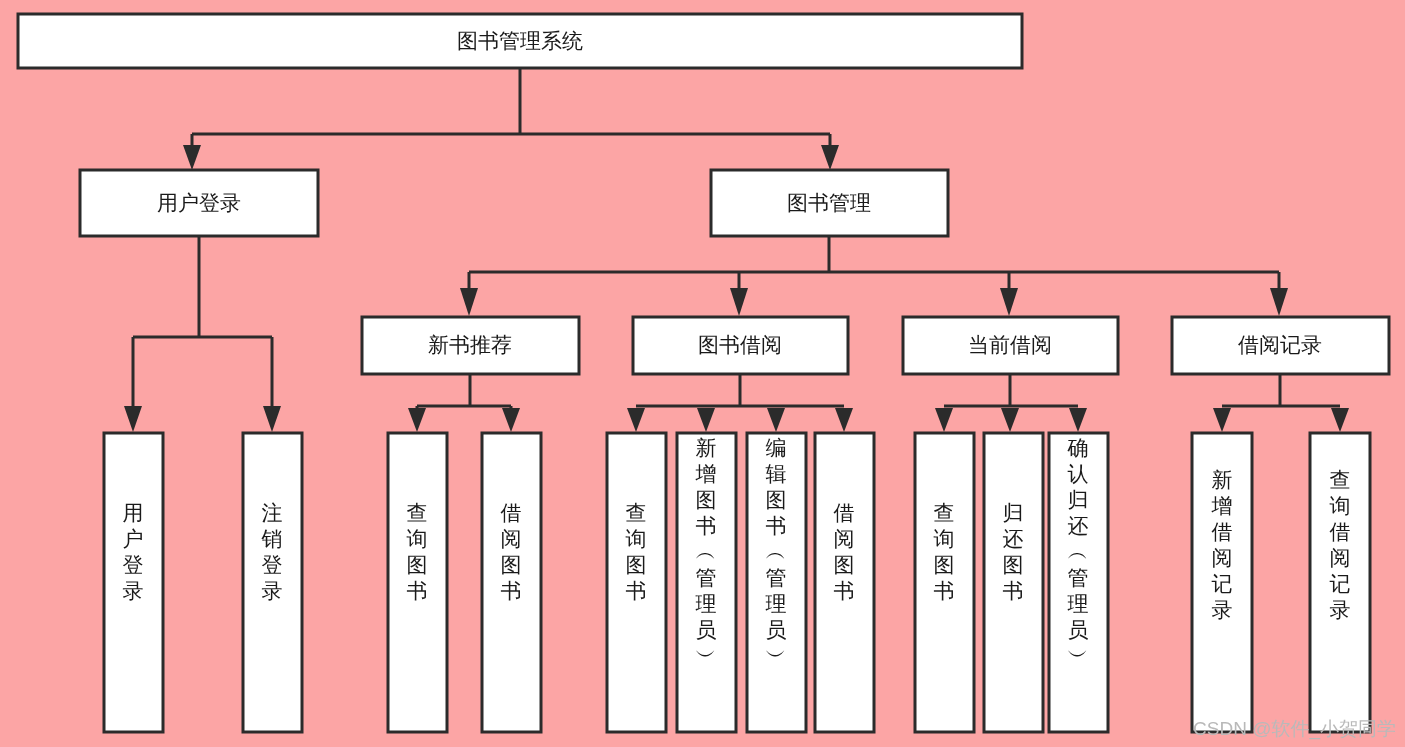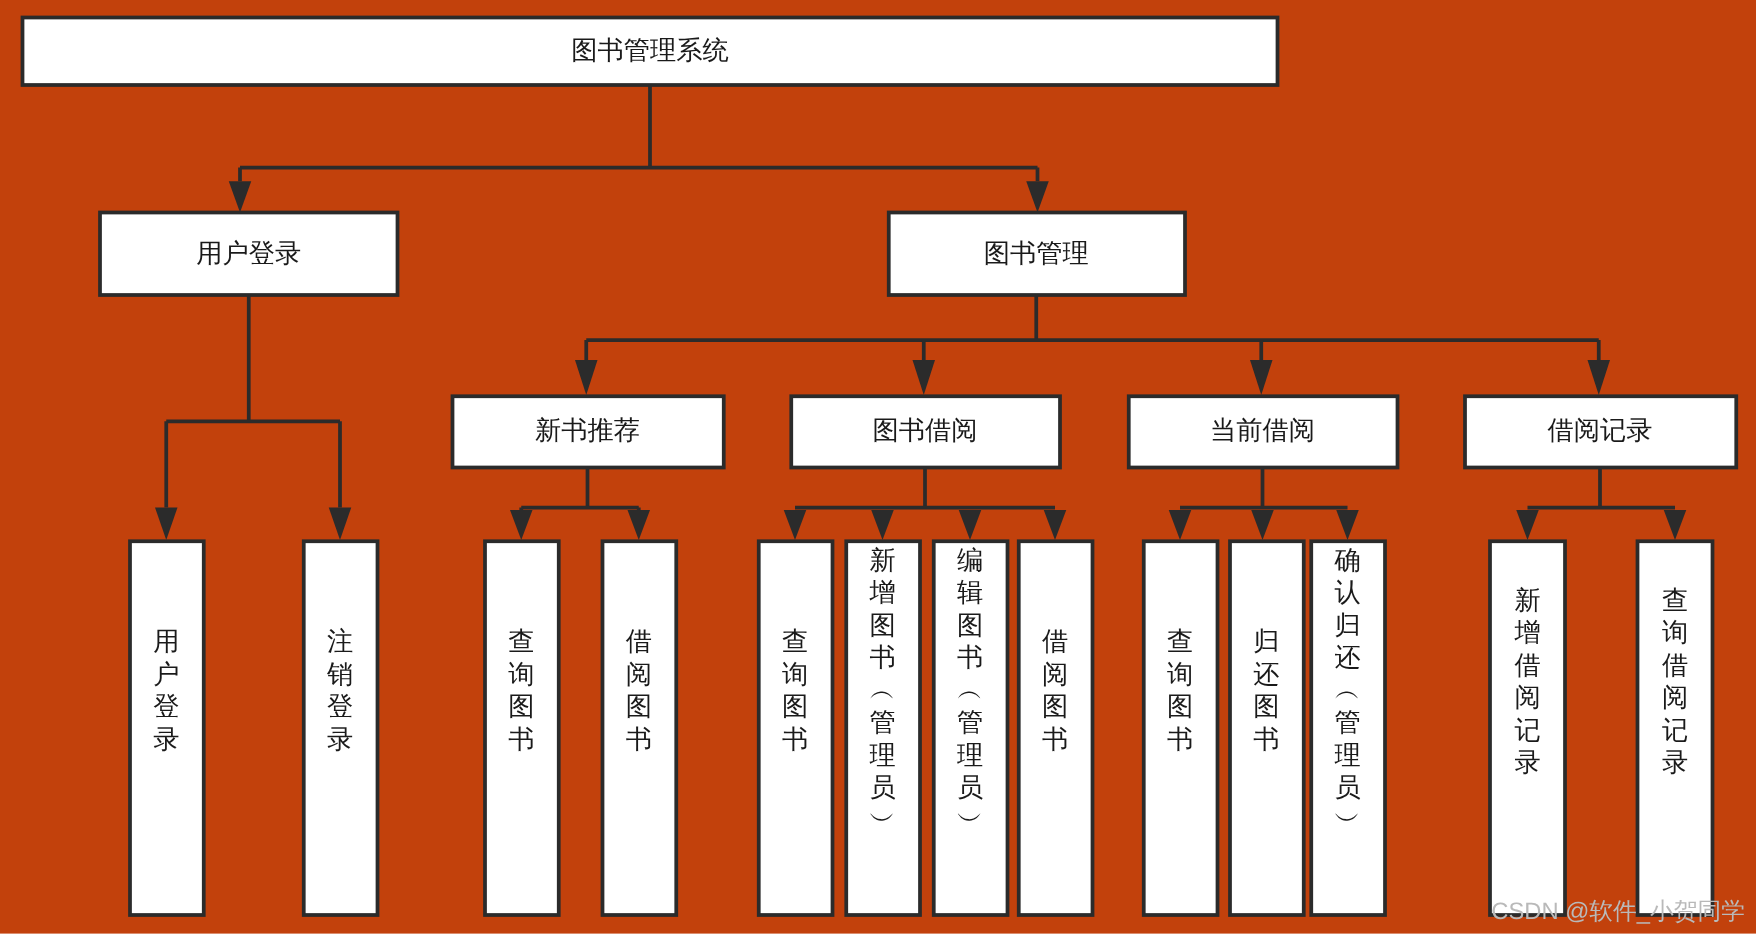--- a/index.html
+++ b/index.html
@@ -11,21 +11,21 @@
   body {
     width: 1405px;
     height: 747px;
     font-family: "Liberation Sans", "DejaVu Sans", sans-serif;
     overflow: hidden;
   }
   #diagram-root {
     position: relative;
     width: 1405px;
     height: 747px;
-    background: #c2410c;
+    background: #fca5a5;
   }
   svg.diagram-canvas {
     position: absolute;
     top: 0;
     left: 0;
     width: 1405px;
     height: 747px;
     display: block;
   }
   .node-box {

